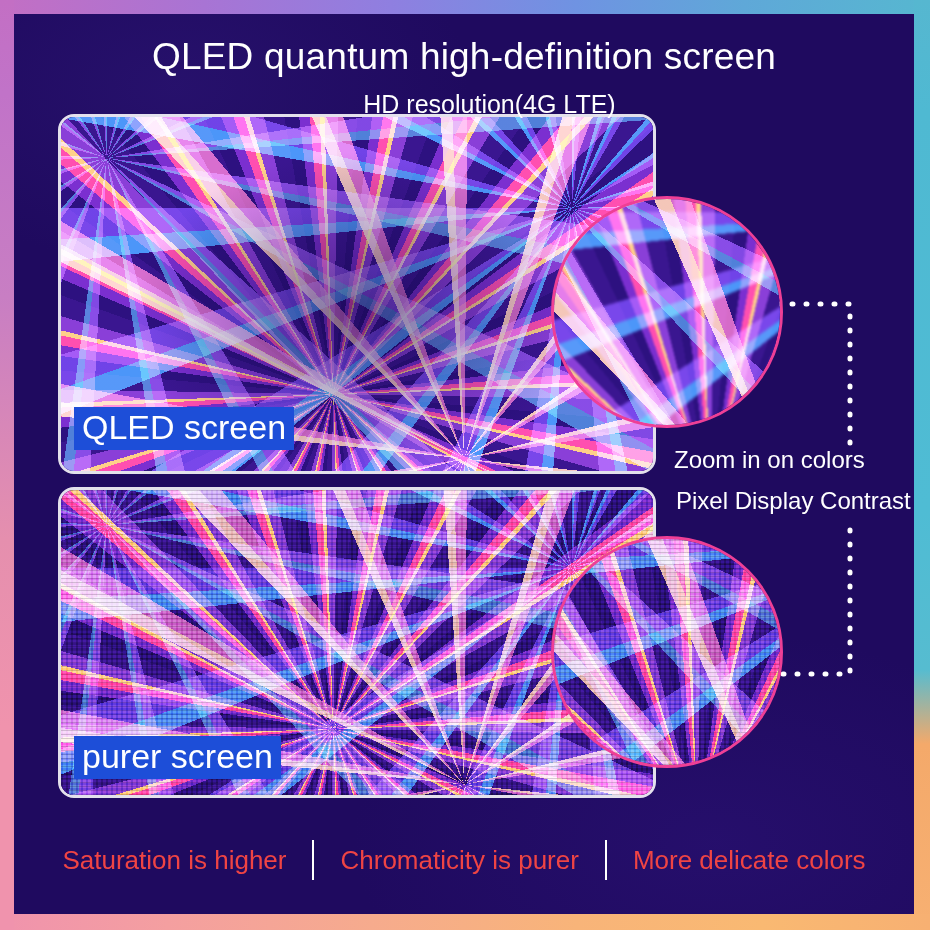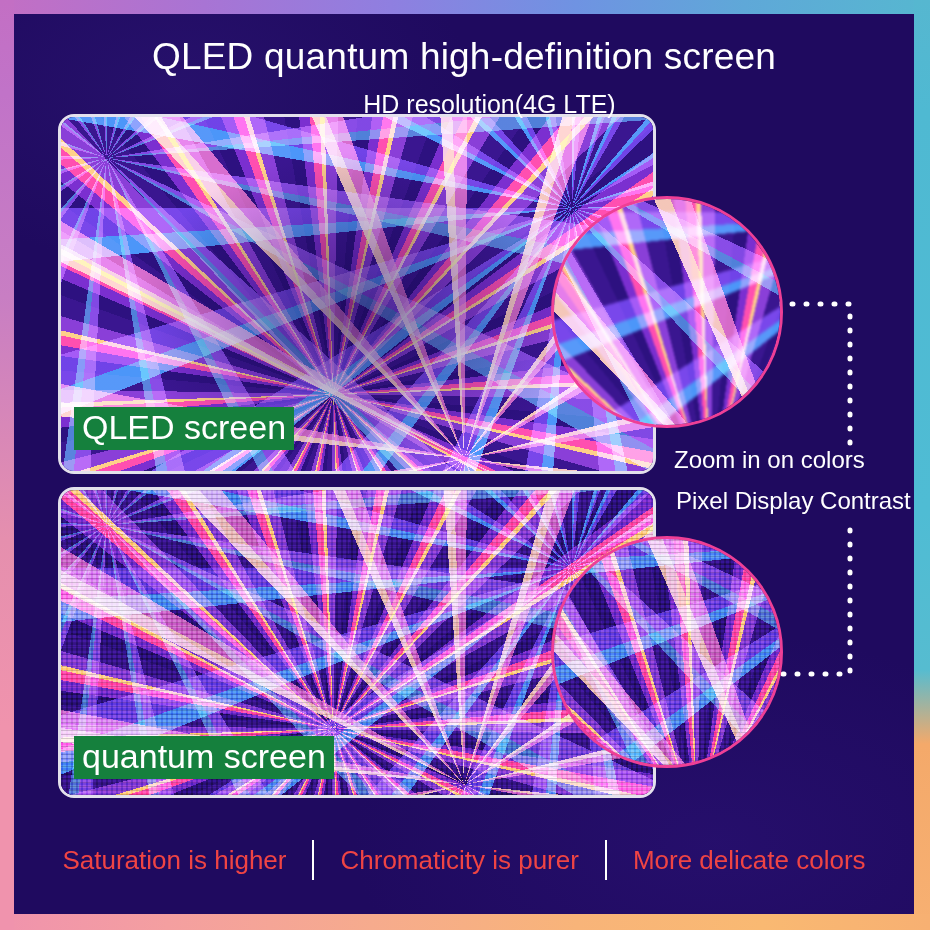--- a/index.html
+++ b/index.html
@@ -244,21 +244,21 @@
     white-space: nowrap;
     z-index: 7;
     font-size: 24px;
   }
   #anno-zoom     { left: 660px; top: 432px; }
   #anno-contrast { left: 630px; top: 473px; padding-left: 32px; }
 
   
   .screen-label {
     position: absolute;
-    background: #15803d;
+    background: #1d4ed8;
     color: #ffffff;
     font-size: 34px;
     line-height: 1.08;
     padding: 2px 8px 4px 8px;
     white-space: nowrap;
     z-index: 8;
   }
   #label-qled   { left: 60px; top: 393px; }
   #label-normal { left: 60px; top: 722px; }
 
@@ -343,21 +343,21 @@
 
     <svg id="connector" viewBox="0 0 96 382" width="96" height="382" fill="none">
       <path d="M2 6 H74 V150" stroke="#ffffff" stroke-width="5" stroke-linecap="round" stroke-dasharray="1 13"></path>
       <path d="M74 232 V376 H2" stroke="#ffffff" stroke-width="5" stroke-linecap="round" stroke-dasharray="1 13"></path>
     </svg>
 
     <div class="anno" id="anno-zoom">Zoom in on colors</div>
     <div class="anno" id="anno-contrast">Pixel Display Contrast</div>
 
     <div class="screen-label" id="label-qled">QLED screen</div>
-    <div class="screen-label" id="label-normal">quantum screen</div>
+    <div class="screen-label" id="label-normal">purer screen</div>
 
     <div id="features">
       <div class="feature">Saturation is higher</div>
       <div class="feature-divider"></div>
       <div class="feature">Chromaticity is purer</div>
       <div class="feature-divider"></div>
       <div class="feature">More delicate colors</div>
     </div>
 
   </div>

